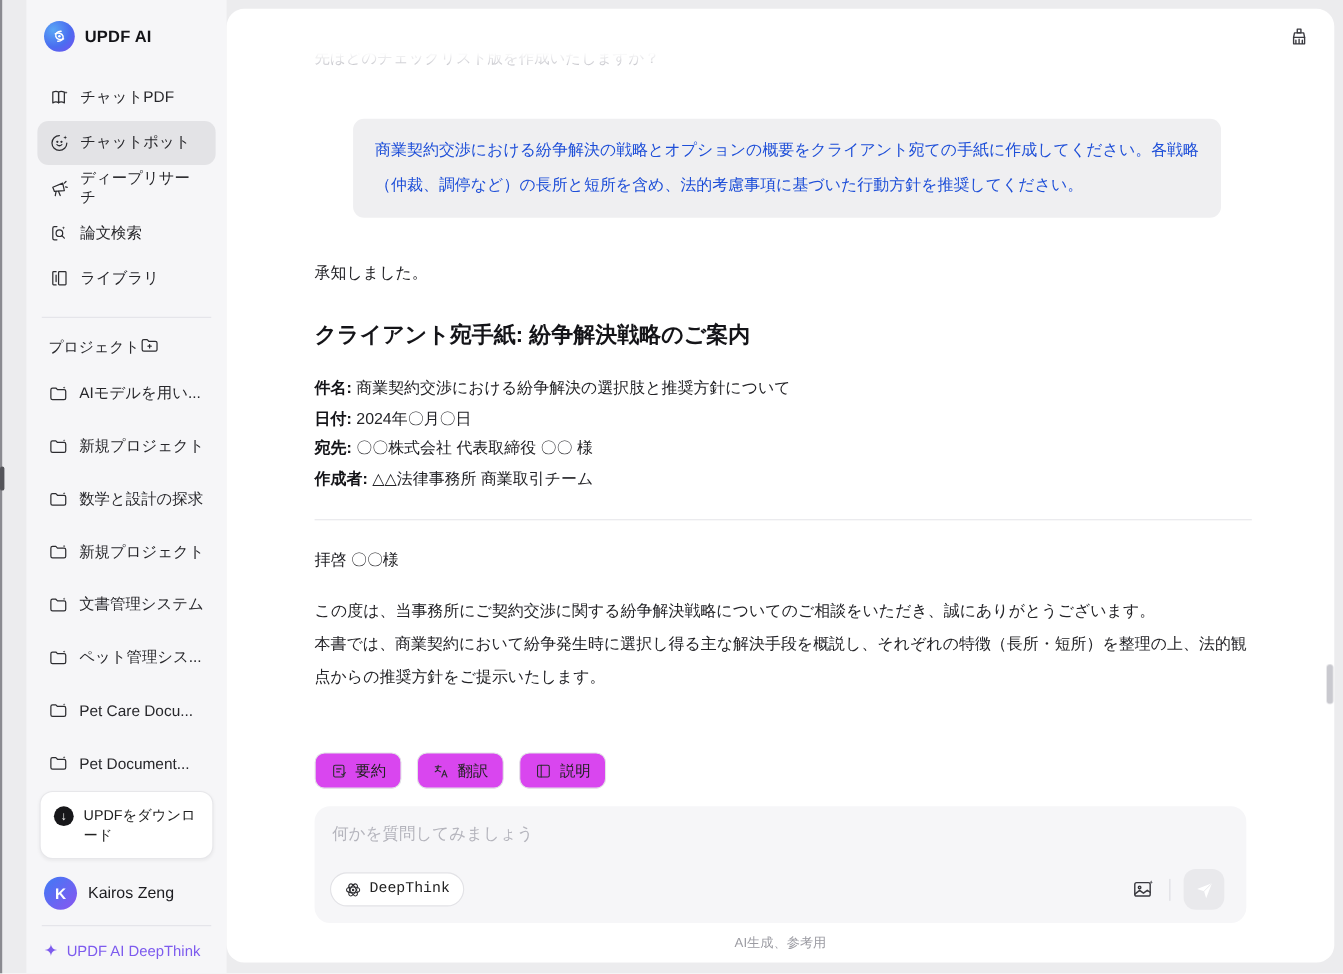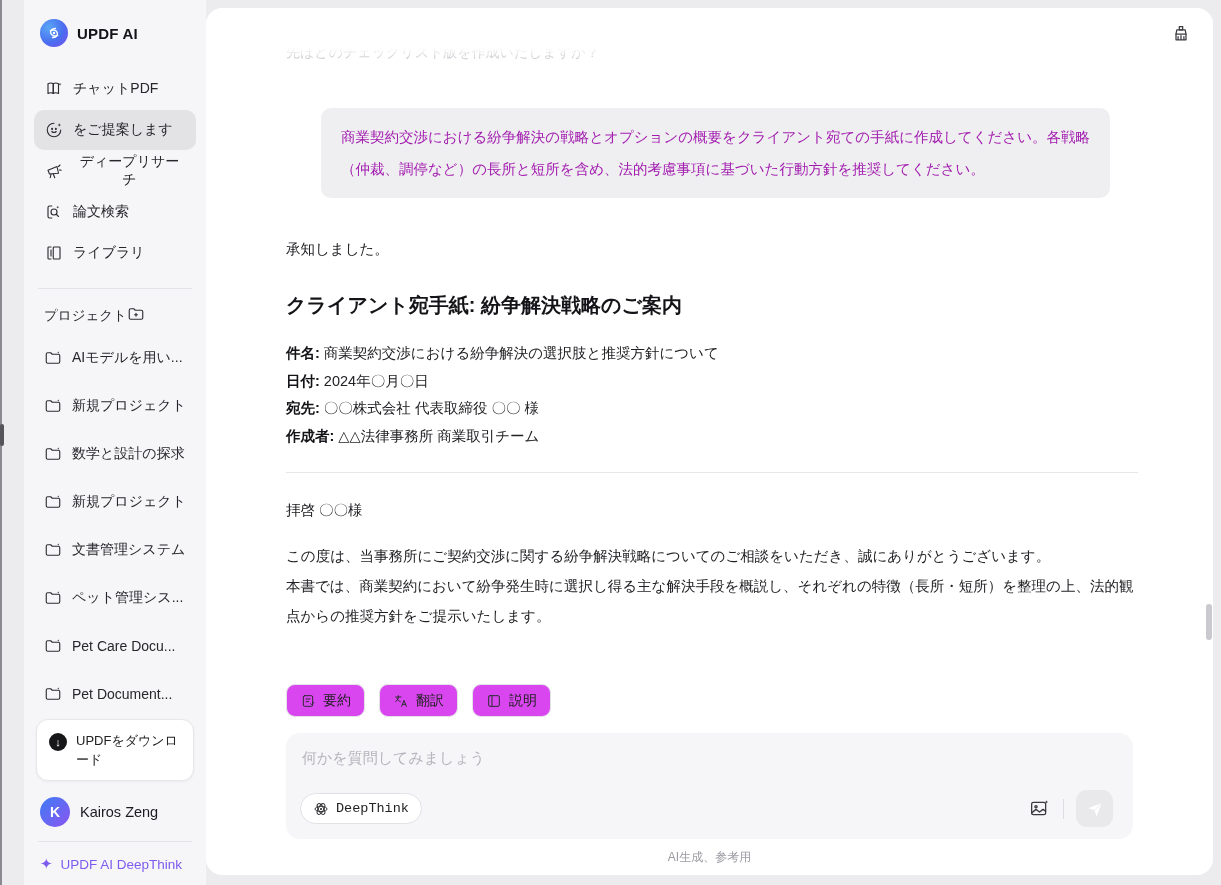--- a/index.html
+++ b/index.html
@@ -16,21 +16,21 @@
   .sidebar {
     width:182px; height:100%; background:#f6f6f8; flex:0 0 182px;
     display:flex; flex-direction:column; padding:0 0 10px 0; position:relative;margin-left:24px;
   }
   .brand { display:flex; align-items:center; gap:9px; padding:19px 16px 14px 16px; }
   .brand-logo { width:28px; height:28px; border-radius:50%;
     background:radial-gradient(circle at 30% 30%, #5aa7f5, #4a6df0 55%, #7a4df0);
     display:flex; align-items:center; justify-content:center; color:#fff; font-size:15px; }
   .brand-name { font-weight:bold; font-size:15px; letter-spacing:.2px; color:#141418; }
 
-  .nav { padding:8px 10px 0 10px;text-align:center; }
+  .nav { padding:8px 10px 0 10px; }
   .nav-item {
     display:flex; align-items:center; gap:10px; height:40px; padding:0 10px;
     border-radius:10px; font-size:14px; color:#27272b; cursor:pointer; margin-bottom:1px;
   }
   .nav-item.selected { background:#e3e3e6; }
   .nav-icon { width:19px; height:19px; flex:0 0 19px; display:flex; align-items:center; justify-content:center; }
   .nav-icon svg { width:18px; height:18px; stroke:#2c2c30; fill:none; stroke-width:1.5; stroke-linecap:round; stroke-linejoin:round; }
 
   .side-divider { height:1px; background:#e4e4e8; margin:14px 14px 0 14px; }
 
@@ -72,21 +72,21 @@
 
   .chat-scroll { flex:1; overflow:hidden; padding:40px 75px 0 80px; }
 
   .scrolled-line { font-size:14px; color:#b9b9c0; height:16px; overflow:hidden; margin-bottom:44px;
     -webkit-mask-image:linear-gradient(to bottom, transparent 0%, #000 90%);
             mask-image:linear-gradient(to bottom, transparent 0%, #000 90%); }
   .scrolled-line span { display:block; margin-top:-4px; }
 
   .user-bubble {
     background:#efeff1; border-radius:10px; margin:0 28px 0 35px; padding:13px 20px;
-    font-size:14.5px; line-height:32px; color:#a21caf;
+    font-size:14.5px; line-height:32px; color:#1d4ed8;
   }
   .ai-block { margin-top:36px; font-size:14.5px; line-height:30px; color:#222226; }
   .ai-block p.intro { margin-top:6px; }
   .ai-h2 { font-size:20px; font-weight:bold; color:#141418; margin:26px 0 20px 0; line-height:30px; }
   .meta-line { line-height:27.5px; }
   .meta-line b { color:#141418; }
   .msg-divider { height:1px; background:#e7e7ea; margin:22px 0; }
 
   .bottom-area { padding:6px 80px 0 80px; }
   .action-row { display:flex; gap:14px; margin-bottom:16px; }
@@ -152,21 +152,21 @@
     <div class="nav-item selected">
       <span class="nav-icon">
         <svg viewBox="0 0 24 24">
             <path d="M12 3a9 9 0 1 0 9 9"></path>
             <circle cx="9.5" cy="10.5" r="0.6" fill="#2c2c30"></circle>
             <circle cx="14.5" cy="10.5" r="0.6" fill="#2c2c30"></circle>
             <path d="M9 14c1.8 1.6 4.2 1.6 6 0"></path>
             <path d="M19 3l.6 1.8L21.4 5.4l-1.8.6L19 7.8l-.6-1.8-1.8-.6 1.8-.6z" fill="#2c2c30" stroke="none"></path>
           </svg>
       </span>
-      <span>をご提案します</span>
+      <span>チャットポット</span>
     </div>
     <div class="nav-item">
       <span class="nav-icon">
         <svg viewBox="0 0 24 24">
             <path d="M4 11l12-5 2 9-12 1z"></path>
             <path d="M18 6l2-2"></path>
             <path d="M19.5 10.5l2 .5"></path>
             <path d="M8 16l-1 5"></path>
             <path d="M11 16l2 5"></path>
           </svg>

